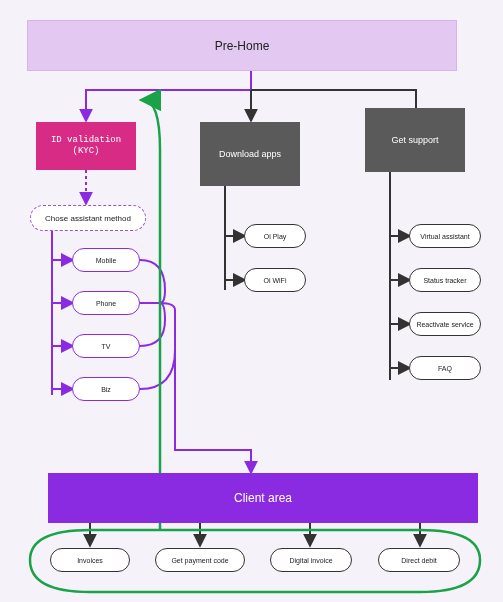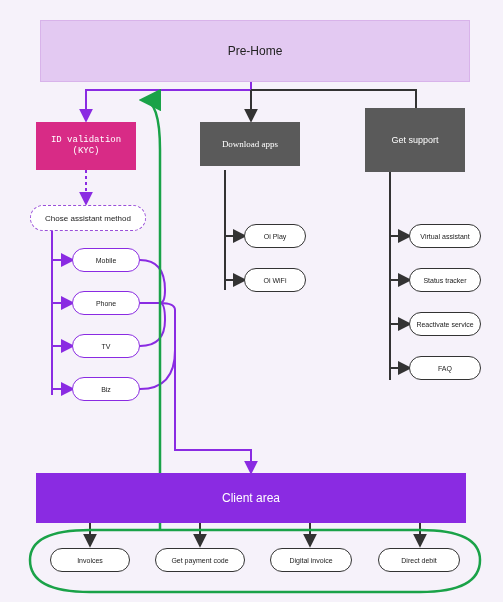--- a/index.html
+++ b/index.html
@@ -32,20 +32,21 @@
     font-family:Liberation Mono, monospace;
   }
   .graybox{
     background:#5a5a5a;
     color:#fff;
   }
   .client{
     background:#8a2be2;
     color:#fff;
     font-size:12px;
+    margin-left:12px;
   }
   .pill{
     position:absolute;
     border:1.5px solid #333;
     border-radius:14px;
     background:#fff;
     display:flex;
     align-items:center;
     justify-content:center;
     font-size:7px;
@@ -117,26 +118,26 @@
 
   <path d="M90 523 V545" stroke="#333" stroke-width="2" fill="none" marker-end="url(#arK)"></path>
   <path d="M200 523 V545" stroke="#333" stroke-width="2" fill="none" marker-end="url(#arK)"></path>
   <path d="M310 523 V545" stroke="#333" stroke-width="2" fill="none" marker-end="url(#arK)"></path>
   <path d="M420 523 V545" stroke="#333" stroke-width="2" fill="none" marker-end="url(#arK)"></path>
 
   <path d="M30 560 Q30 530 90 530 H420 Q480 530 480 560 Q480 592 420 592 H90 Q30 592 30 560 Z" stroke="#1aa248" stroke-width="2.5" fill="none"></path>
   <path d="M160 530 V150 Q160 100 143 100" stroke="#1aa248" stroke-width="2.5" fill="none" marker-end="url(#arG)"></path>
 </svg>
 
-<div class="box prehome" style="left:40px;top:20px;width:430px;height:62px;">Pre-Home</div>
+<div class="box prehome" style="left:27px;top:20px;width:430px;height:51px;">Pre-Home</div>
 
 <div class="box idval" style="left:36px;top:122px;width:100px;height:48px;white-space:pre-line;">ID validation
 (KYC)</div>
 
-<div class="box graybox" style="left:200px;top:122px;width:100px;height:44px;font-family:Liberation Serif, serif;">Download apps</div>
+<div class="box graybox" style="left:200px;top:122px;width:100px;height:64px;">Download apps</div>
 
 <div class="box graybox" style="left:365px;top:108px;width:100px;height:64px;">Get support</div>
 
 <div class="pill pill-dashed" style="left:30px;top:205px;width:116px;height:26px;">Chose assistant method</div>
 
 <div class="pill pill-purple" style="left:72px;top:248px;width:68px;height:24px;">Mobile</div>
 <div class="pill pill-purple" style="left:72px;top:291px;width:68px;height:24px;">Phone</div>
 <div class="pill pill-purple" style="left:72px;top:334px;width:68px;height:24px;">TV</div>
 <div class="pill pill-purple" style="left:72px;top:377px;width:68px;height:24px;">Biz</div>
 

